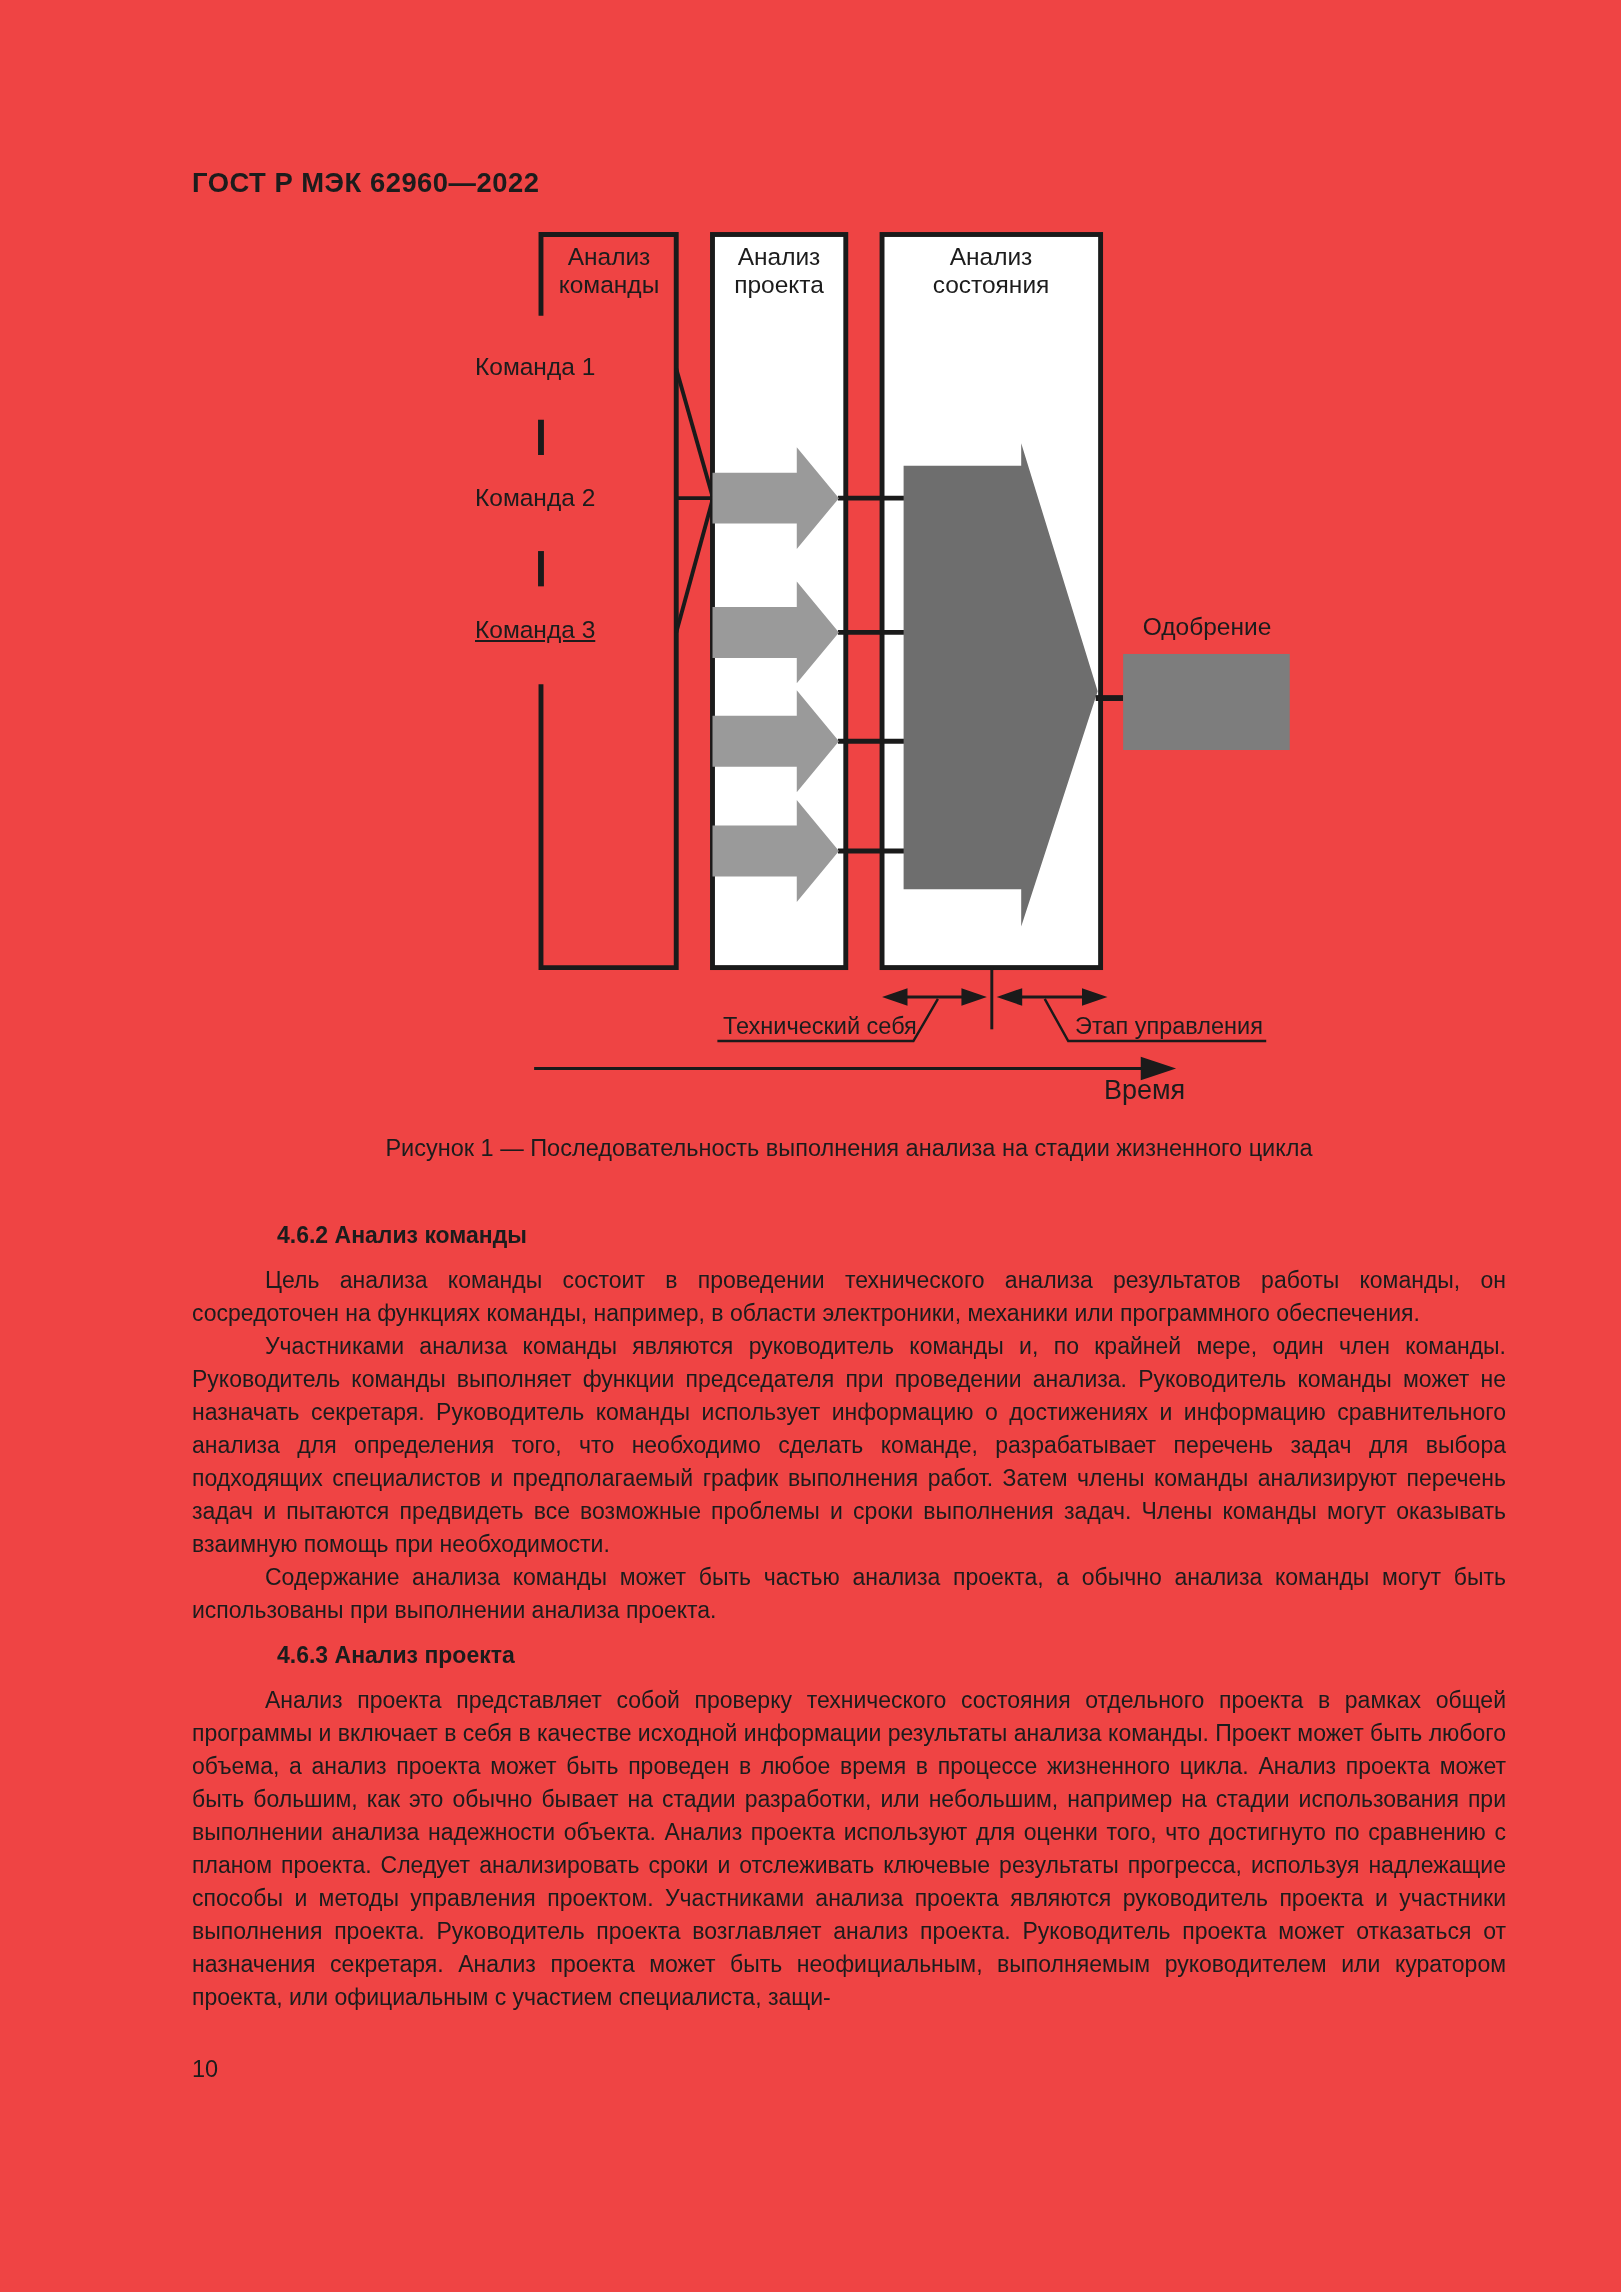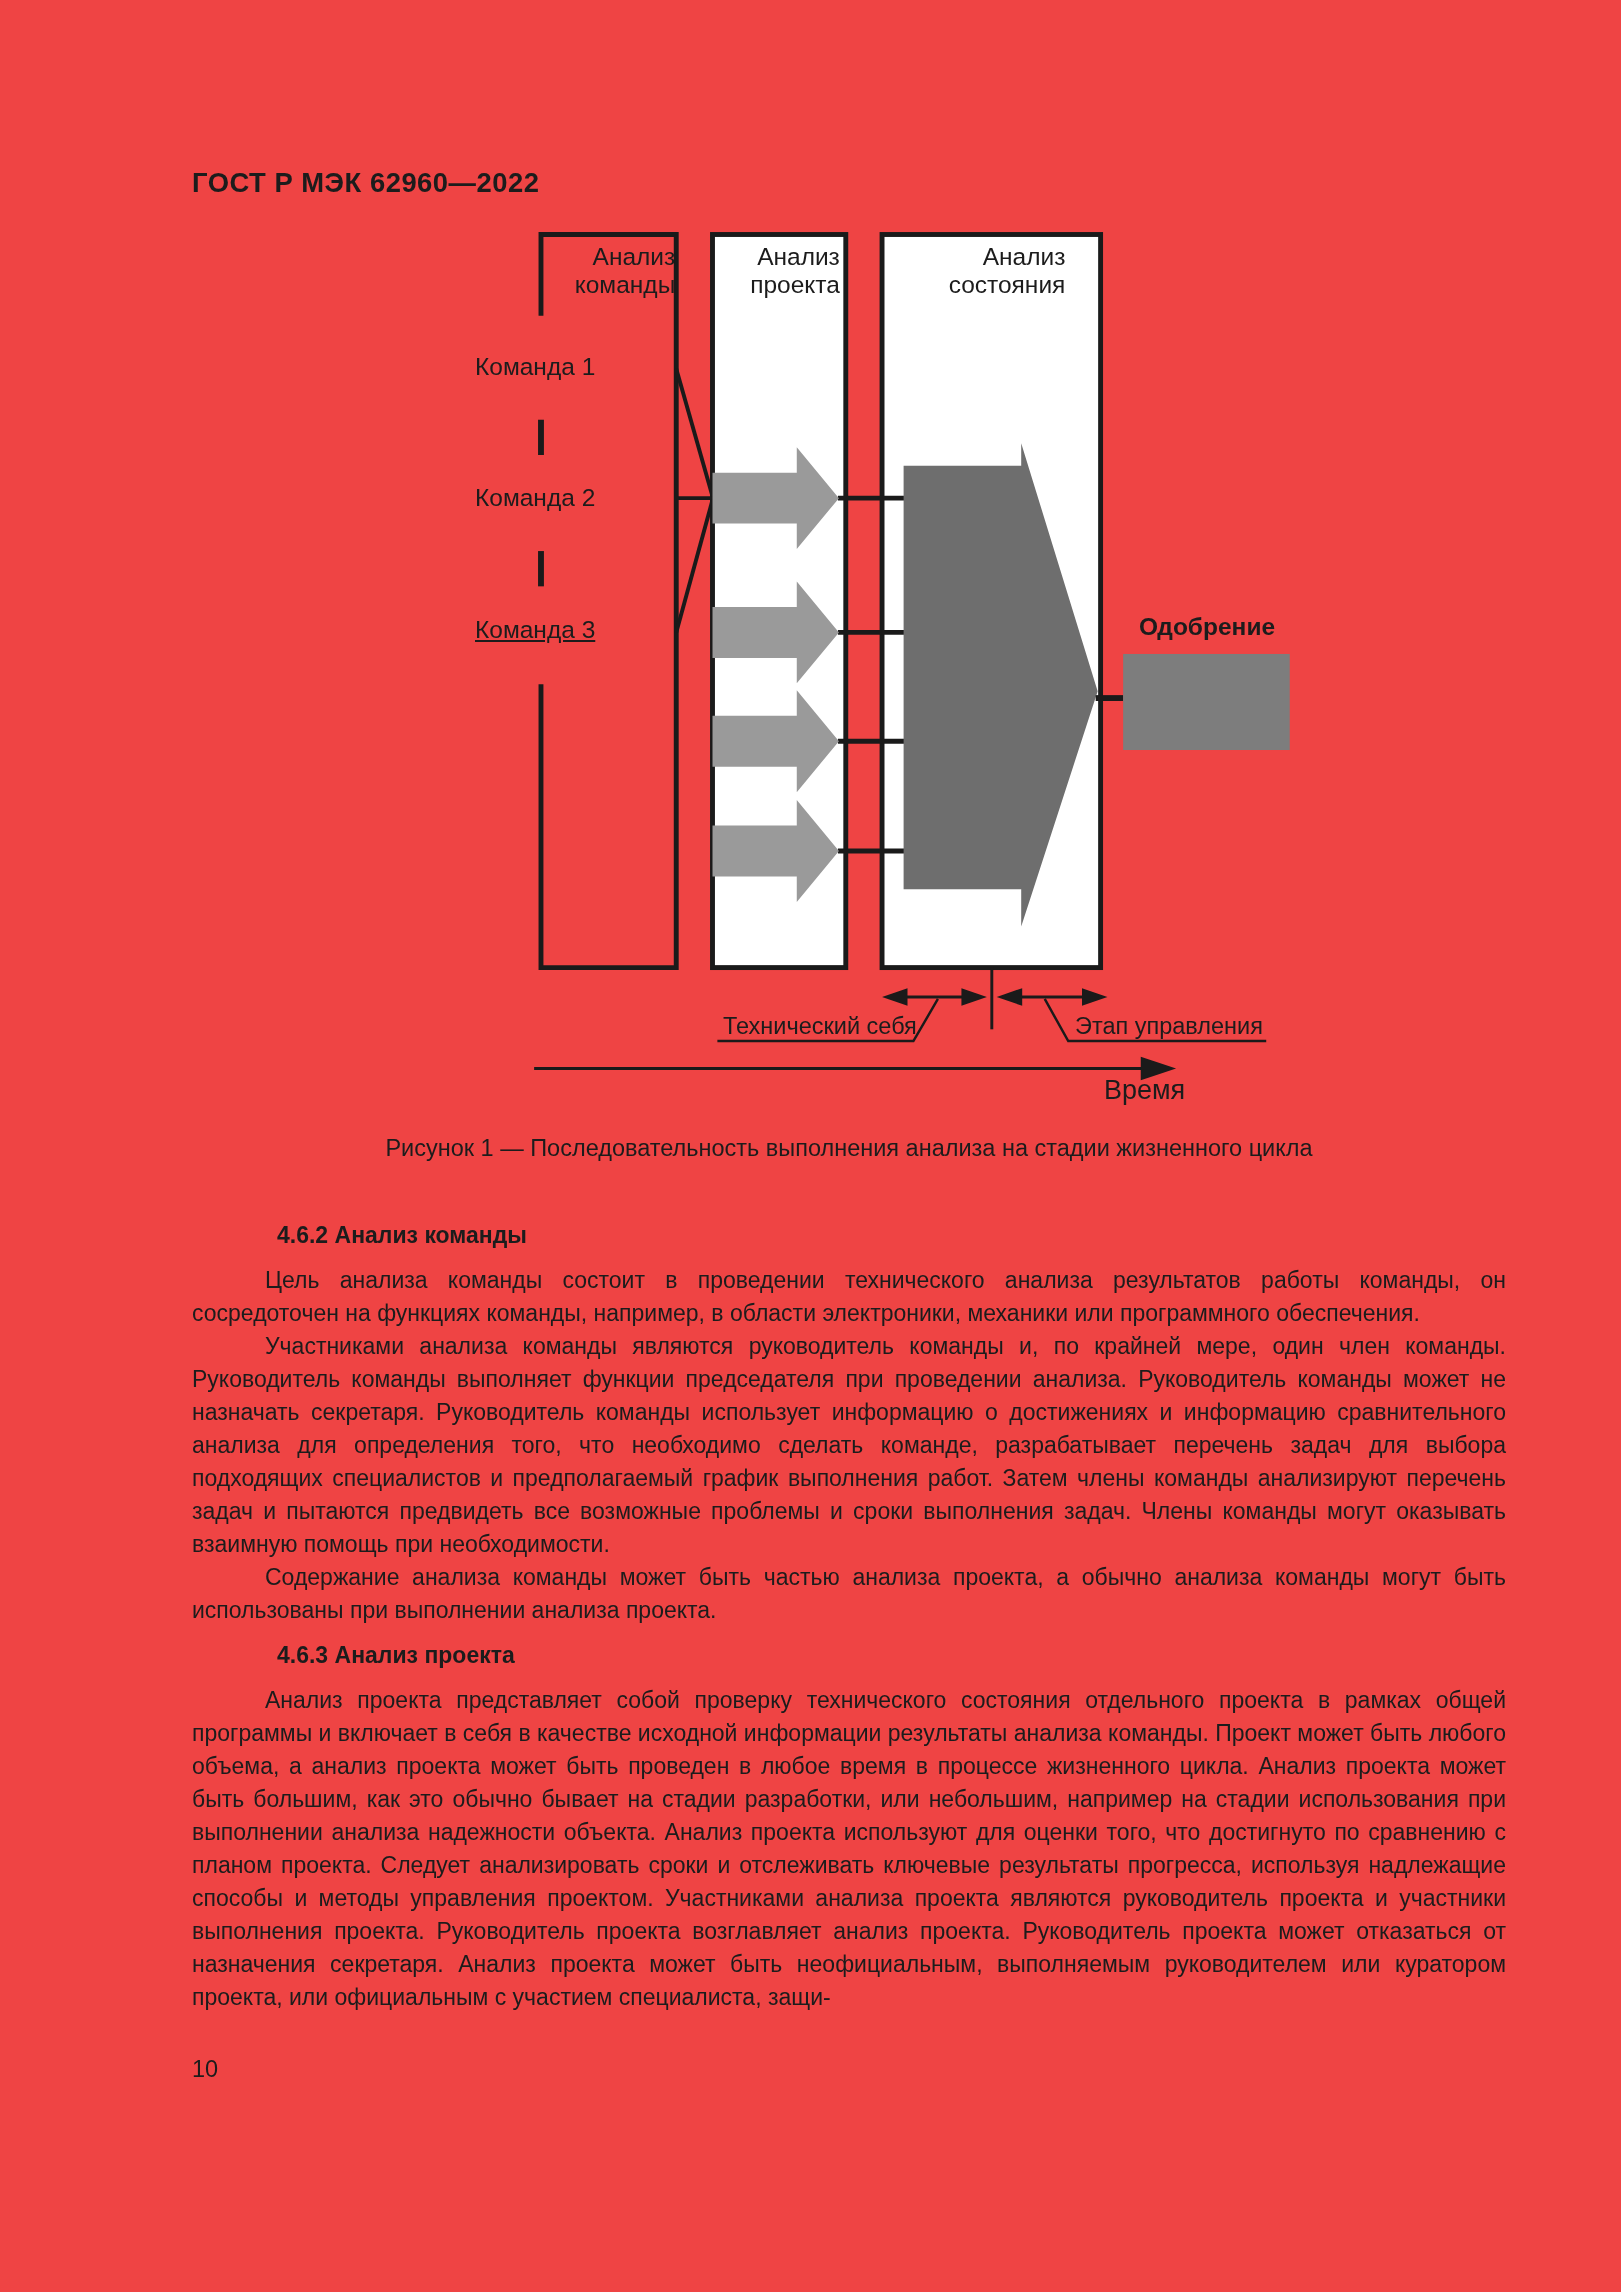--- a/index.html
+++ b/index.html
@@ -16,23 +16,23 @@
     font-size:27.4px;font-weight:bold;letter-spacing:0.5px;
     white-space:nowrap;
   }
   
   .figure-wrap{position:absolute;left:0;top:0;width:1621px;height:1206px;}
   .fig-svg{position:absolute;left:0;top:0;}
   .fig-label{
     position:absolute;font-size:24.5px;line-height:28px;color:#1c1c1c;
     white-space:pre-line;
   }
-  .col-label{text-align:right;transform:translateX(-50%);margin-left:16px;}
+  .col-label{text-align:center;transform:translateX(-50%);}
   .team-label{transform:translateY(-50%);white-space:nowrap;}
-  .approval-label{transform:translateX(-50%);white-space:nowrap;font-weight:bold;}
+  .approval-label{transform:translateX(-50%);white-space:nowrap;}
   .stage-label{white-space:nowrap;font-size:23.5px;}
   .time-label{white-space:nowrap;font-size:27px;}
   .fig-caption{
     position:absolute;left:192px;top:1135px;width:1314px;
     text-align:center;font-size:23.5px;white-space:nowrap;
   }
   
   .body-text{
     position:absolute;left:192px;top:1207px;width:1314px;
     font-size:23px;line-height:33px;

